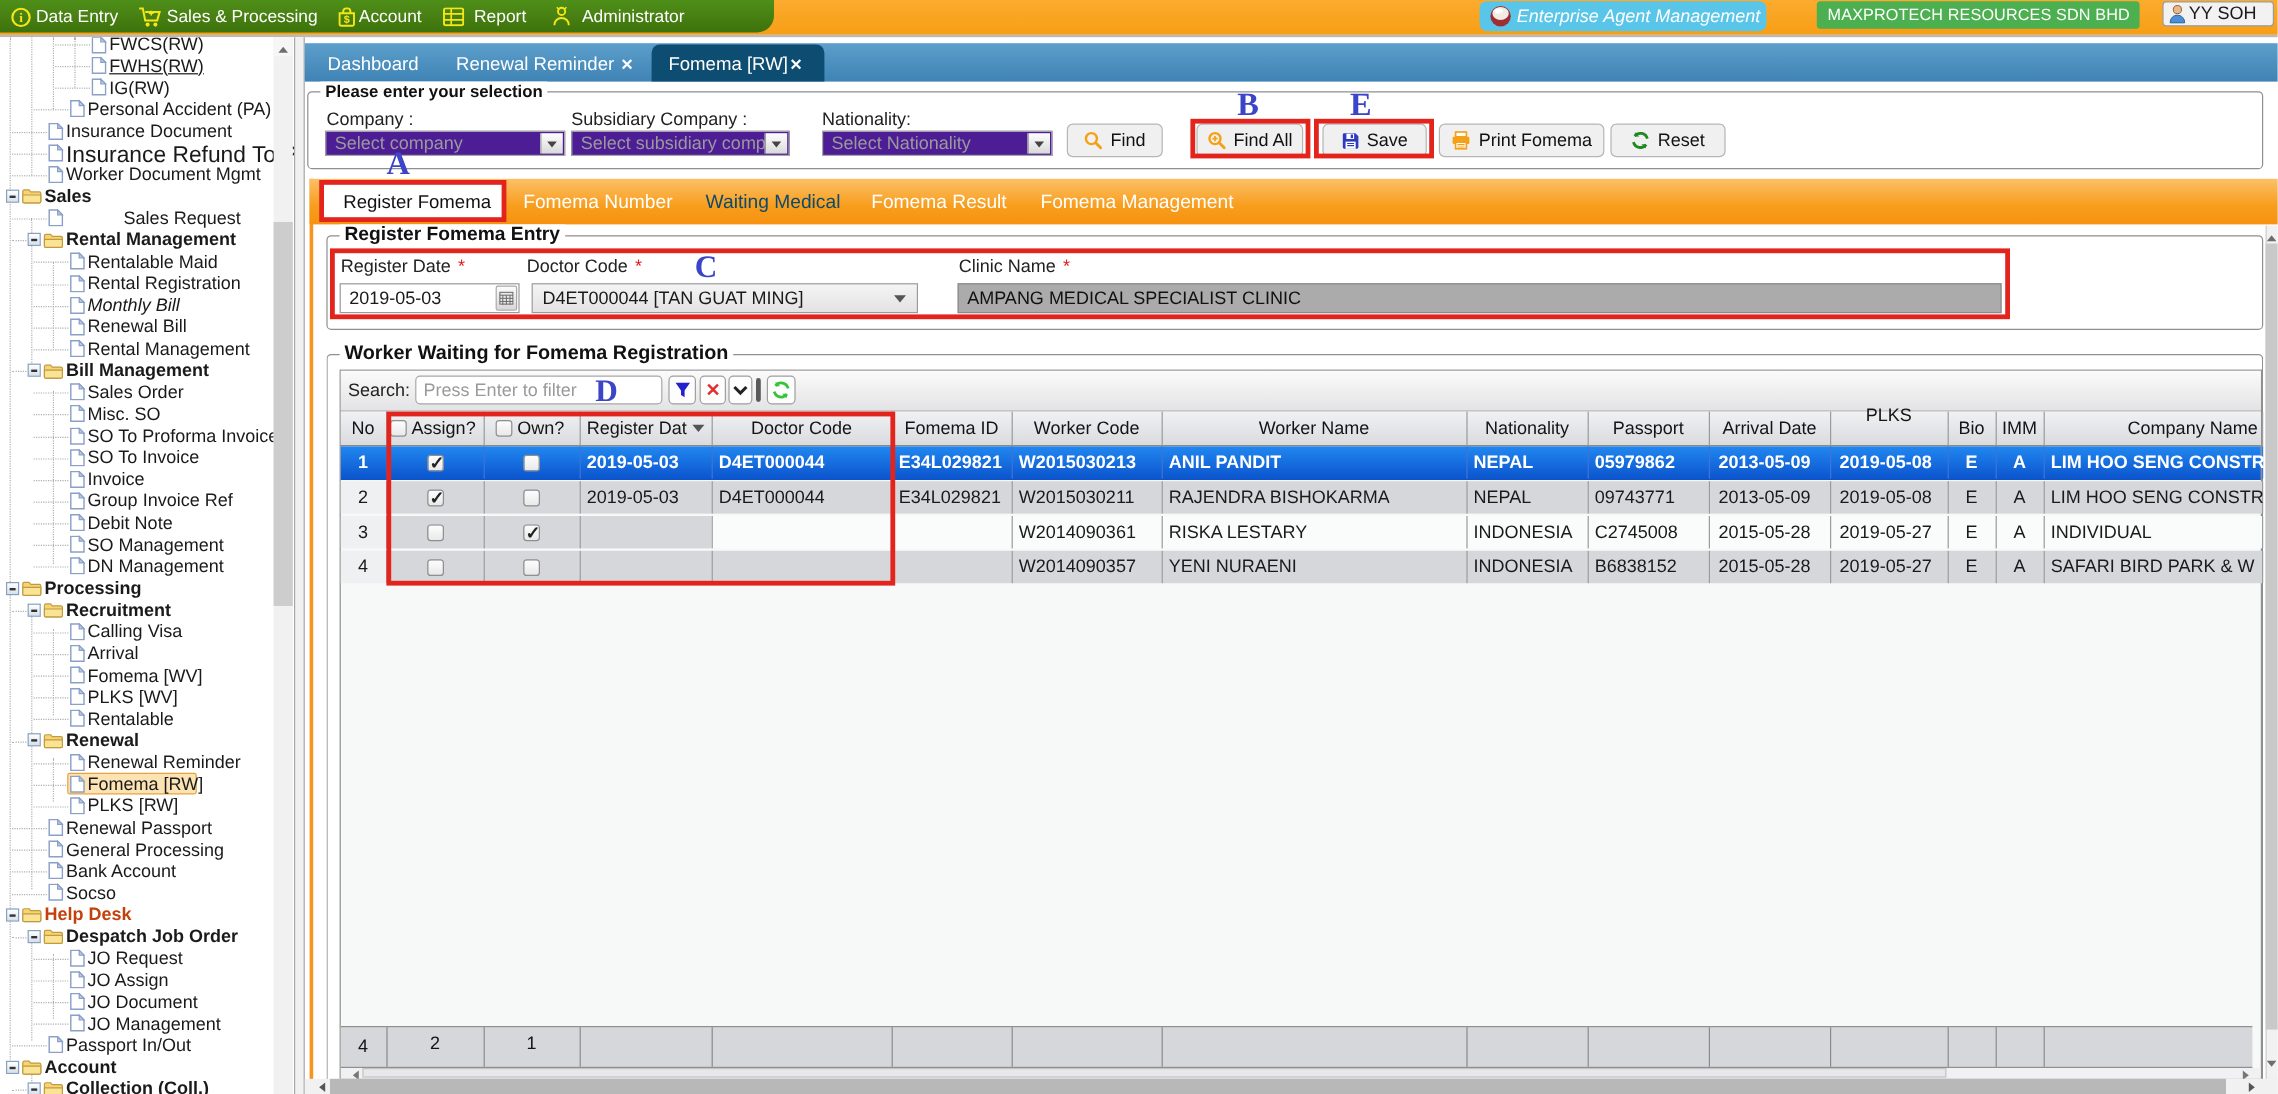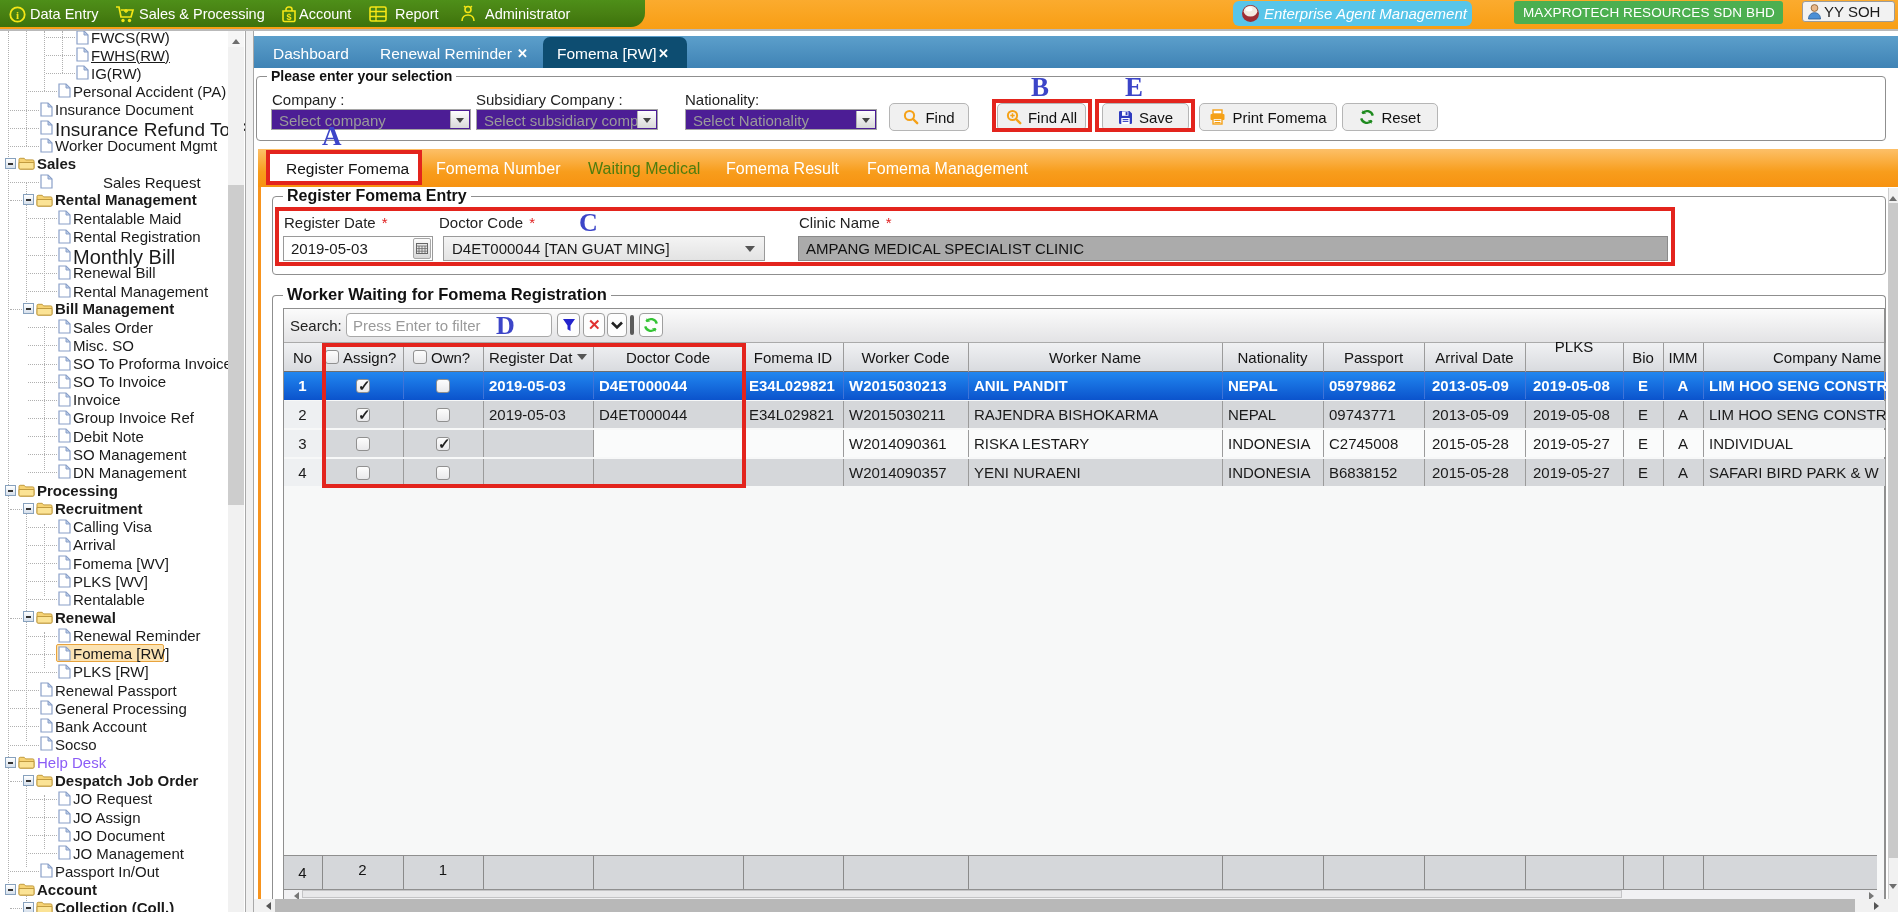--- a/index.html
+++ b/index.html
@@ -166,21 +166,21 @@
     <svg class="abs" style="left:58px;top:198px" width="13" height="15" viewBox="0 0 13 15">
       <path d="M1 1h7l4 4v9H1z" fill="#fff" stroke="#8aa0c8" stroke-width="1.2"></path>
       <path d="M8 1v4h4z" fill="#b9cbe8" stroke="#8aa0c8" stroke-width="1"></path>
     </svg>
     <div class="abs" style="left:73px;top:197.0px;font-size:15px;color:#1a1a1a;white-space:nowrap;">Rental Registration</div>
     <div class="abs" style="left:28px;top:223.7px;width:29px;border-top:1px dotted #b0b0b0;"></div>
     <svg class="abs" style="left:58px;top:216px" width="13" height="15" viewBox="0 0 13 15">
       <path d="M1 1h7l4 4v9H1z" fill="#fff" stroke="#8aa0c8" stroke-width="1.2"></path>
       <path d="M8 1v4h4z" fill="#b9cbe8" stroke="#8aa0c8" stroke-width="1"></path>
     </svg>
-    <div class="abs" style="left:73px;top:215.2px;font-size:20px;color:#1a1a1a;white-space:nowrap;">Monthly Bill</div>
+    <div class="abs" style="left:73px;top:215.2px;font-size:15px;color:#1a1a1a;white-space:nowrap;font-style:italic;">Monthly Bill</div>
     <div class="abs" style="left:28px;top:241.8px;width:29px;border-top:1px dotted #b0b0b0;"></div>
     <svg class="abs" style="left:58px;top:234px" width="13" height="15" viewBox="0 0 13 15">
       <path d="M1 1h7l4 4v9H1z" fill="#fff" stroke="#8aa0c8" stroke-width="1.2"></path>
       <path d="M8 1v4h4z" fill="#b9cbe8" stroke="#8aa0c8" stroke-width="1"></path>
     </svg>
     <div class="abs" style="left:73px;top:233.3px;font-size:15px;color:#1a1a1a;white-space:nowrap;">Renewal Bill</div>
     <div class="abs" style="left:28px;top:260.0px;width:29px;border-top:1px dotted #b0b0b0;"></div>
     <svg class="abs" style="left:58px;top:252px" width="13" height="15" viewBox="0 0 13 15">
       <path d="M1 1h7l4 4v9H1z" fill="#fff" stroke="#8aa0c8" stroke-width="1.2"></path>
       <path d="M8 1v4h4z" fill="#b9cbe8" stroke="#8aa0c8" stroke-width="1"></path>
@@ -343,21 +343,21 @@
       <path d="M1 1h7l4 4v9H1z" fill="#fff" stroke="#8aa0c8" stroke-width="1.2"></path>
       <path d="M8 1v4h4z" fill="#b9cbe8" stroke="#8aa0c8" stroke-width="1"></path>
     </svg>
     <div class="abs" style="left:55px;top:705.0px;font-size:15px;color:#1a1a1a;white-space:nowrap;">Socso</div>
     <div class="abs" style="left:5px;top:726px;width:11px;height:11px;background:linear-gradient(#fff,#d6e0ec);border:1px solid #87a1bd;"></div>
     <div class="abs" style="left:8px;top:731px;width:5px;height:1.5px;background:#333;"></div>
     <svg class="abs" style="left:18px;top:724px" width="17" height="14" viewBox="0 0 17 14">
       <path d="M1 3.5A1.2 1.2 0 0 1 2.2 2.3h4l1.4 1.6h7.2A1.2 1.2 0 0 1 16 5.1v6.8a1.2 1.2 0 0 1-1.2 1.2H2.2A1.2 1.2 0 0 1 1 11.9z" fill="#f7d374" stroke="#c19b3f" stroke-width="1"></path>
       <path d="M1 6.5h15v5.4a1.2 1.2 0 0 1-1.2 1.2H2.2A1.2 1.2 0 0 1 1 11.9z" fill="#fbe395" stroke="#c19b3f" stroke-width="1"></path>
     </svg>
-    <div class="abs" style="left:37px;top:722.6px;font-size:15px;font-weight:normal;color:#8b5cf6;white-space:nowrap;">Help Desk</div>
+    <div class="abs" style="left:37px;top:722.6px;font-size:15px;font-weight:bold;color:#c2410c;white-space:nowrap;">Help Desk</div>
     <div class="abs" style="left:10px;top:749.7px;width:12px;border-top:1px dotted #b0b0b0;"></div>
     <div class="abs" style="left:23px;top:744px;width:11px;height:11px;background:linear-gradient(#fff,#d6e0ec);border:1px solid #87a1bd;"></div>
     <div class="abs" style="left:26px;top:749px;width:5px;height:1.5px;background:#333;"></div>
     <svg class="abs" style="left:36px;top:742px" width="17" height="14" viewBox="0 0 17 14">
       <path d="M1 3.5A1.2 1.2 0 0 1 2.2 2.3h4l1.4 1.6h7.2A1.2 1.2 0 0 1 16 5.1v6.8a1.2 1.2 0 0 1-1.2 1.2H2.2A1.2 1.2 0 0 1 1 11.9z" fill="#f7d374" stroke="#c19b3f" stroke-width="1"></path>
       <path d="M1 6.5h15v5.4a1.2 1.2 0 0 1-1.2 1.2H2.2A1.2 1.2 0 0 1 1 11.9z" fill="#fbe395" stroke="#c19b3f" stroke-width="1"></path>
     </svg>
     <div class="abs" style="left:55px;top:740.7px;font-size:15px;font-weight:bold;color:#1a1a1a;white-space:nowrap;">Despatch Job Order</div>
     <div class="abs" style="left:28px;top:767.9px;width:29px;border-top:1px dotted #b0b0b0;"></div>
     <svg class="abs" style="left:58px;top:760px" width="13" height="15" viewBox="0 0 13 15">
@@ -486,21 +486,21 @@
 <div class="ser abs" style="left:1031px;top:72px;">B</div>
 <div class="ser abs" style="left:1125px;top:72px;">E</div>
 <div class="ser abs" style="left:322px;top:121px;">A</div>
 
 <div class="abs" style="left:258px;top:149px;width:1640px;height:763px;border-left:3px solid #f7941e;background:#fff;"></div>
 <div class="abs" style="left:258px;top:149px;width:1640px;height:38px;background:linear-gradient(#fdc068,#f89d1c 60%,#f79210);"></div>
 <div class="abs" style="left:270px;top:153px;width:150px;height:31px;background:#fff;"></div>
 <div class="abs" style="left:286px;top:160px;font-size:15.5px;color:#111;">Register Fomema</div>
 <div class="redbox" style="left:266px;top:150px;width:156px;height:35px;"></div>
 <div class="abs" style="left:436px;top:160px;font-size:16px;color:#fff;">Fomema Number</div>
-<div class="abs" style="left:588px;top:160px;font-size:16px;color:#4d7c0f;">Waiting Medical</div>
+<div class="abs" style="left:588px;top:160px;font-size:16px;color:#0c4a6e;">Waiting Medical</div>
 <div class="abs" style="left:726px;top:160px;font-size:16px;color:#fff;">Fomema Result</div>
 <div class="abs" style="left:867px;top:160px;font-size:16px;color:#fff;">Fomema Management</div>
 
 <div class="fs" style="left:272px;top:196px;width:1614px;height:79px;">
   <div class="lg" style="font-size:16px;top:-10px;">Register Fomema Entry</div>
 </div>
 <div class="lbl" style="left:284px;top:214px;">Register Date<span class="star">*</span></div>
 <div class="lbl" style="left:439px;top:214px;">Doctor Code<span class="star">*</span></div>
 <div class="lbl" style="left:799px;top:214px;">Clinic Name<span class="star">*</span></div>
 <div class="ser abs" style="left:579px;top:208px;font-size:26px;">C</div>

